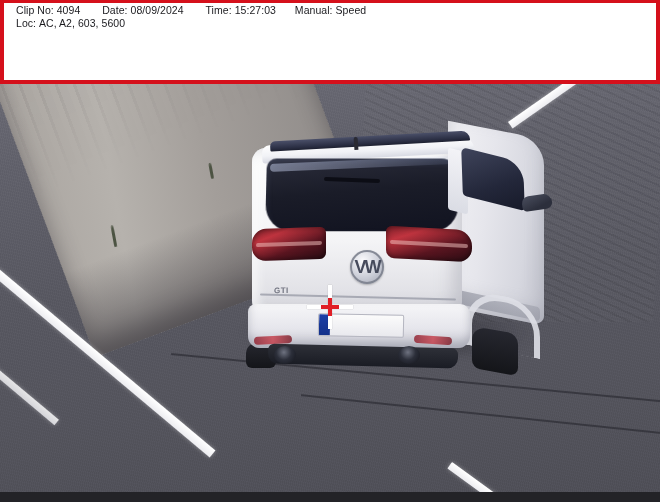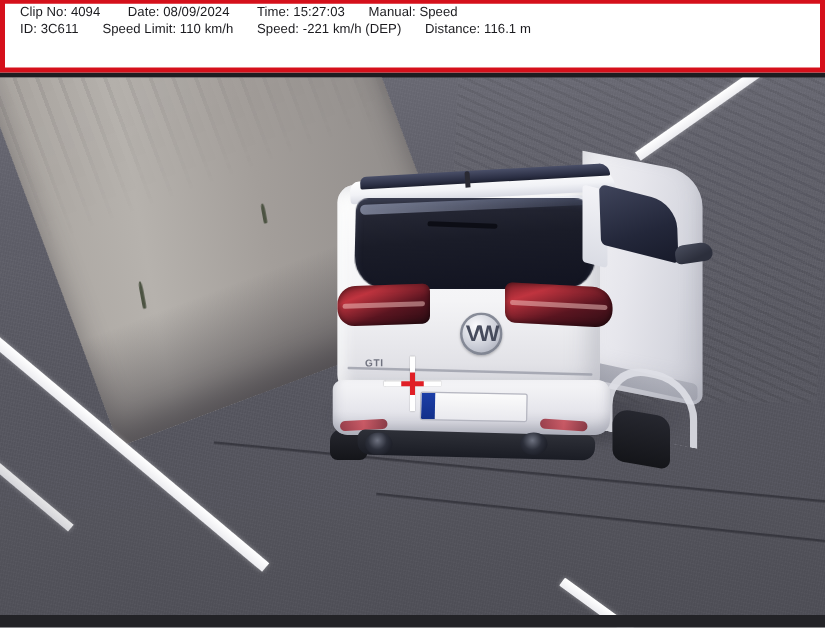--- a/index.html
+++ b/index.html
@@ -18,21 +18,21 @@
     overflow: hidden;
     background: #1d1d21;
   }
 
   
   .meta-panel {
     position: absolute;
     left: 0;
     top: 0;
     width: 660px;
-    height: 58px;
+    height: 84px;
     box-sizing: border-box;
     background: #ffffff;
     border: 4px solid #d5101b;
     border-top-width: 3px;
     z-index: 30;
   }
   .meta-inner {
     position: absolute;
     left: 12px;
     top: 1px;
@@ -180,21 +180,21 @@
     width: 90px;
     height: 7px;
     transform: rotate(40deg);
     transform-origin: left top;
     opacity: .85;
   }
 
   
   .car {
     position: absolute;
-    left: 244px;
+    left: 226px;
     top: 38px;
     width: 326px;
     height: 268px;
   }
   .car-shadow {
     position: absolute;
     left: 12px; top: 196px;
     width: 300px; height: 60px;
     background: radial-gradient(ellipse at 50% 60%, rgba(25,25,32,.62), rgba(25,25,32,0) 70%);
     filter: blur(3px);
@@ -480,34 +480,25 @@
         <span class="fld">Date:</span>
         <span class="fld">08/09/2024</span>
         <span class="gap-lg"></span>
         <span class="fld">Time:</span>
         <span class="fld">15:27:03</span>
         <span class="gap-md"></span>
         <span class="fld">Manual:</span>
         <span class="fld">Speed</span>
       </div>
 
-
       <div class="meta-line">
-        <span class="fld">ID:</span>
-        <span class="fld">3C611</span>
-        <span class="gap-md"></span>
-        <span class="fld">Speed Limit:</span>
-        <span class="fld">110 km/h</span>
-        <span class="gap-md"></span>
-        <span class="fld">Speed:</span>
-        <span class="fld">-221 km/h (DEP)</span>
-        <span class="gap-md"></span>
-        <span class="fld">Distance:</span>
-        <span class="fld">116.1 m</span>
+        <span class="fld">Loc:</span>
+        <span class="fld">AC, A2, 603, 5600</span>
       </div>
+
 
 
     </div>
   </div>
 
   <div class="photo">
 
     <div class="road"></div>
     <div class="road-grain"></div>
     <div class="road-broom"></div>

